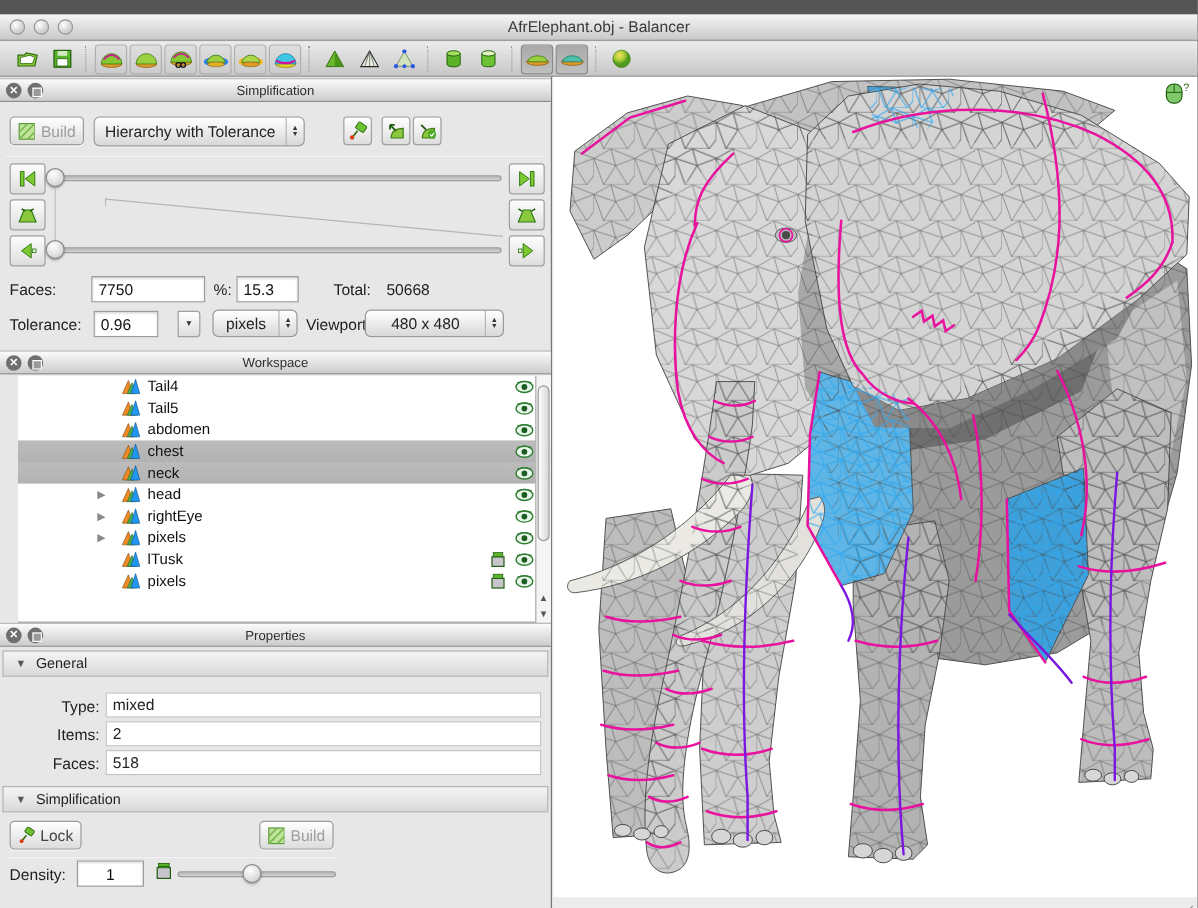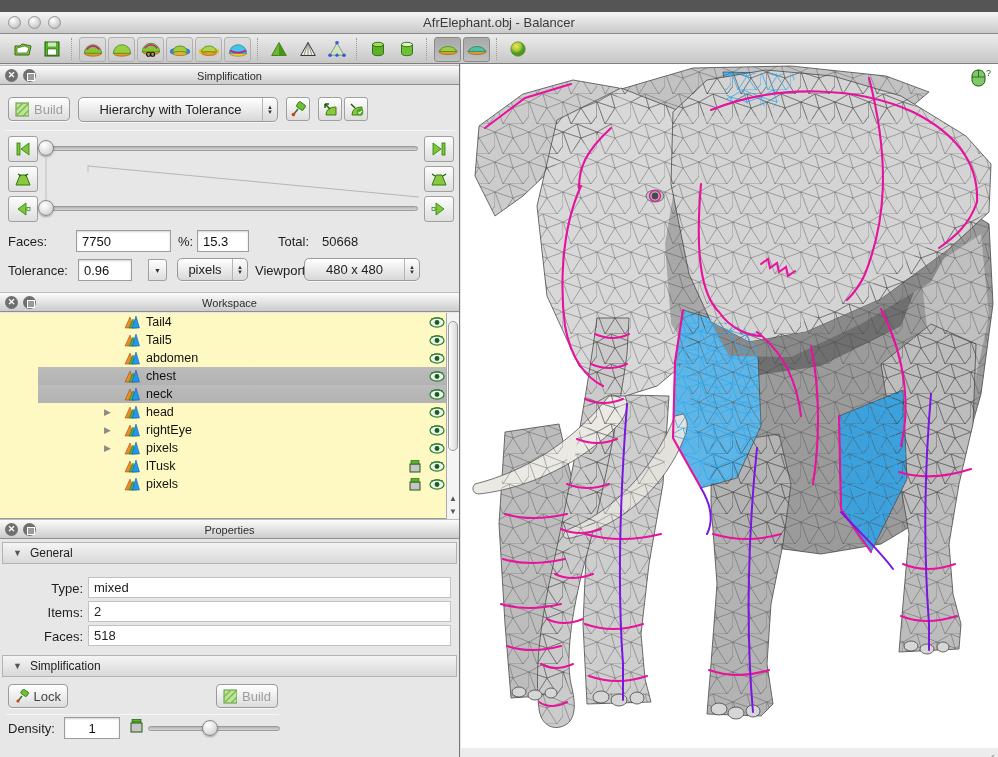--- a/index.html
+++ b/index.html
@@ -52,21 +52,21 @@
     box-shadow:inset 0 1px 2px rgba(0,0,0,.18);font-size:13px;color:#111;
     display:flex;align-items:center;padding:0 5px;}
   .lbl{position:absolute;font-size:13px;color:#1e1e1e;white-space:nowrap;}
   .track{position:absolute;height:5px;border-radius:3px;border:1px solid #9c9c9c;
     background:linear-gradient(#b2b2b2,#d6d6d6);}
   .thumb{position:absolute;width:16px;height:16px;border-radius:50%;border:1px solid #898989;
     background:radial-gradient(circle at 38% 30%,#ffffff,#dedede 60%,#b9b9b9);
     box-shadow:0 1px 2px rgba(0,0,0,.3);}
   .hrline{position:absolute;left:4px;right:4px;height:1px;background:#c4c4c4;border-bottom:1px solid #f6f6f6;}
   
-  #wslist{position:absolute;left:0;right:0;background:#fef9c3;border-bottom:1px solid #999;overflow:hidden;padding-left:38px;}
+  #wslist{position:absolute;left:15px;right:0;background:#ffffff;border-bottom:1px solid #999;overflow:hidden;}
   .wrow{position:relative;height:18px;display:flex;align-items:center;font-size:12.5px;color:#111;}
   .wrow.sel{background:linear-gradient(#bcbcbc,#b2b2b2);text-align:right;}
   .disc{position:absolute;left:66px;width:10px;color:#8a8a8a;font-size:9px;}
   .wicon{position:absolute;left:86px;width:16px;height:14px;}
   .wlabel{position:absolute;left:108px;}
   .weye{position:absolute;right:14px;width:16px;height:13px;}
   .wlock{position:absolute;right:36px;width:15px;height:14px;}
   #wsscroll{position:absolute;width:13px;background:#f4f4f4;border-left:1px solid #ababab;}
   #wsthumb{position:absolute;left:1px;width:10px;border-radius:6px;border:1px solid #9a9a9a;
     background:linear-gradient(90deg,#fdfdfd,#d8d8d8);}
@@ -229,21 +229,21 @@
     </div>
 
     <button class="aquabtn" style="left:8px;top:33px;width:62px">
       <svg width="15" height="15">
           <rect x="1" y="1" width="13" height="13" fill="#bfe49a" stroke="#5a9a3a"></rect>
           <path d="M1,14 L14,1 M1,8 L8,1 M8,14 L14,8" stroke="#7ab84e" stroke-width="1.4"></path>
         </svg>
       <span style="color:#9d9d9d">Build</span>
     </button>
 
-    <div class="popup" style="left:78px;top:33px;width:200px;height:25px">
+    <div class="popup" style="left:78px;top:33px;width:176px;height:25px">
       <span class="pval">Hierarchy with Tolerance</span>
       <span class="parrows">
           <span>▲</span>
           <span>▼</span>
         </span>
     </div>
 
     <div class="sqbtn" style="left:286px;top:33px">
       <svg width="16" height="16">
           <rect x="7" y="2" width="8" height="6" rx="1" transform="rotate(35 11 5)" fill="#6cc232" stroke="#2f6d10" stroke-width=".8"></rect>

